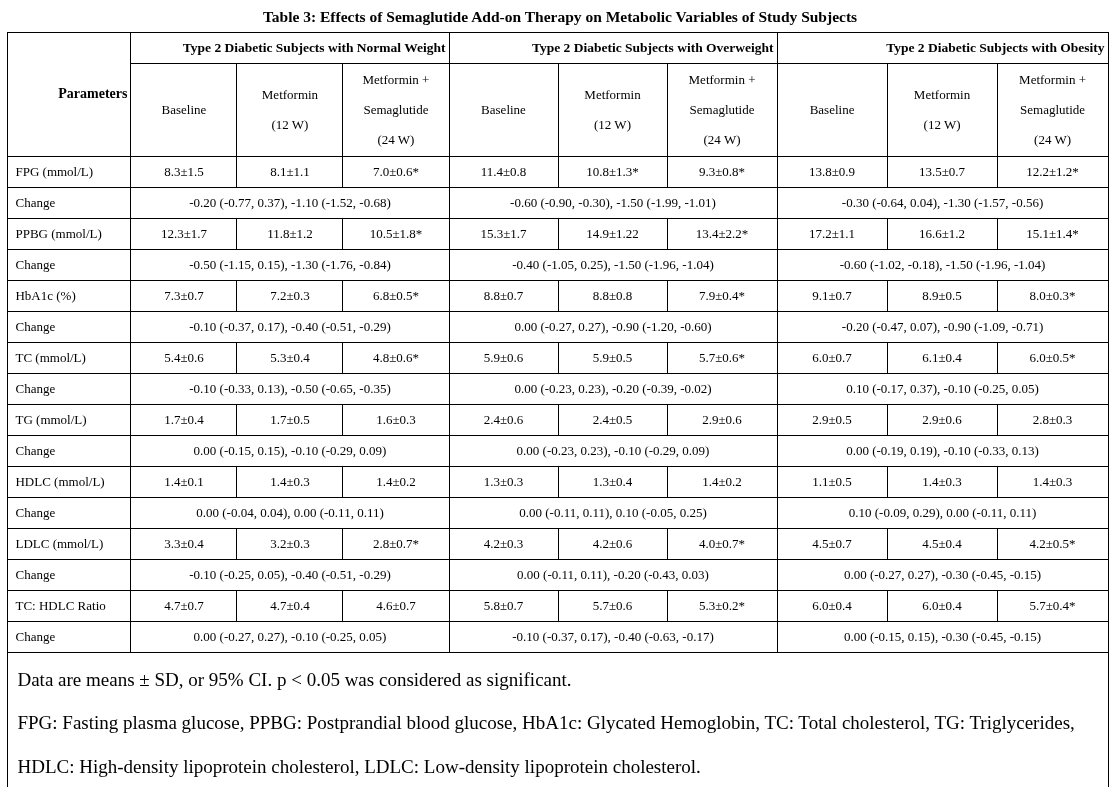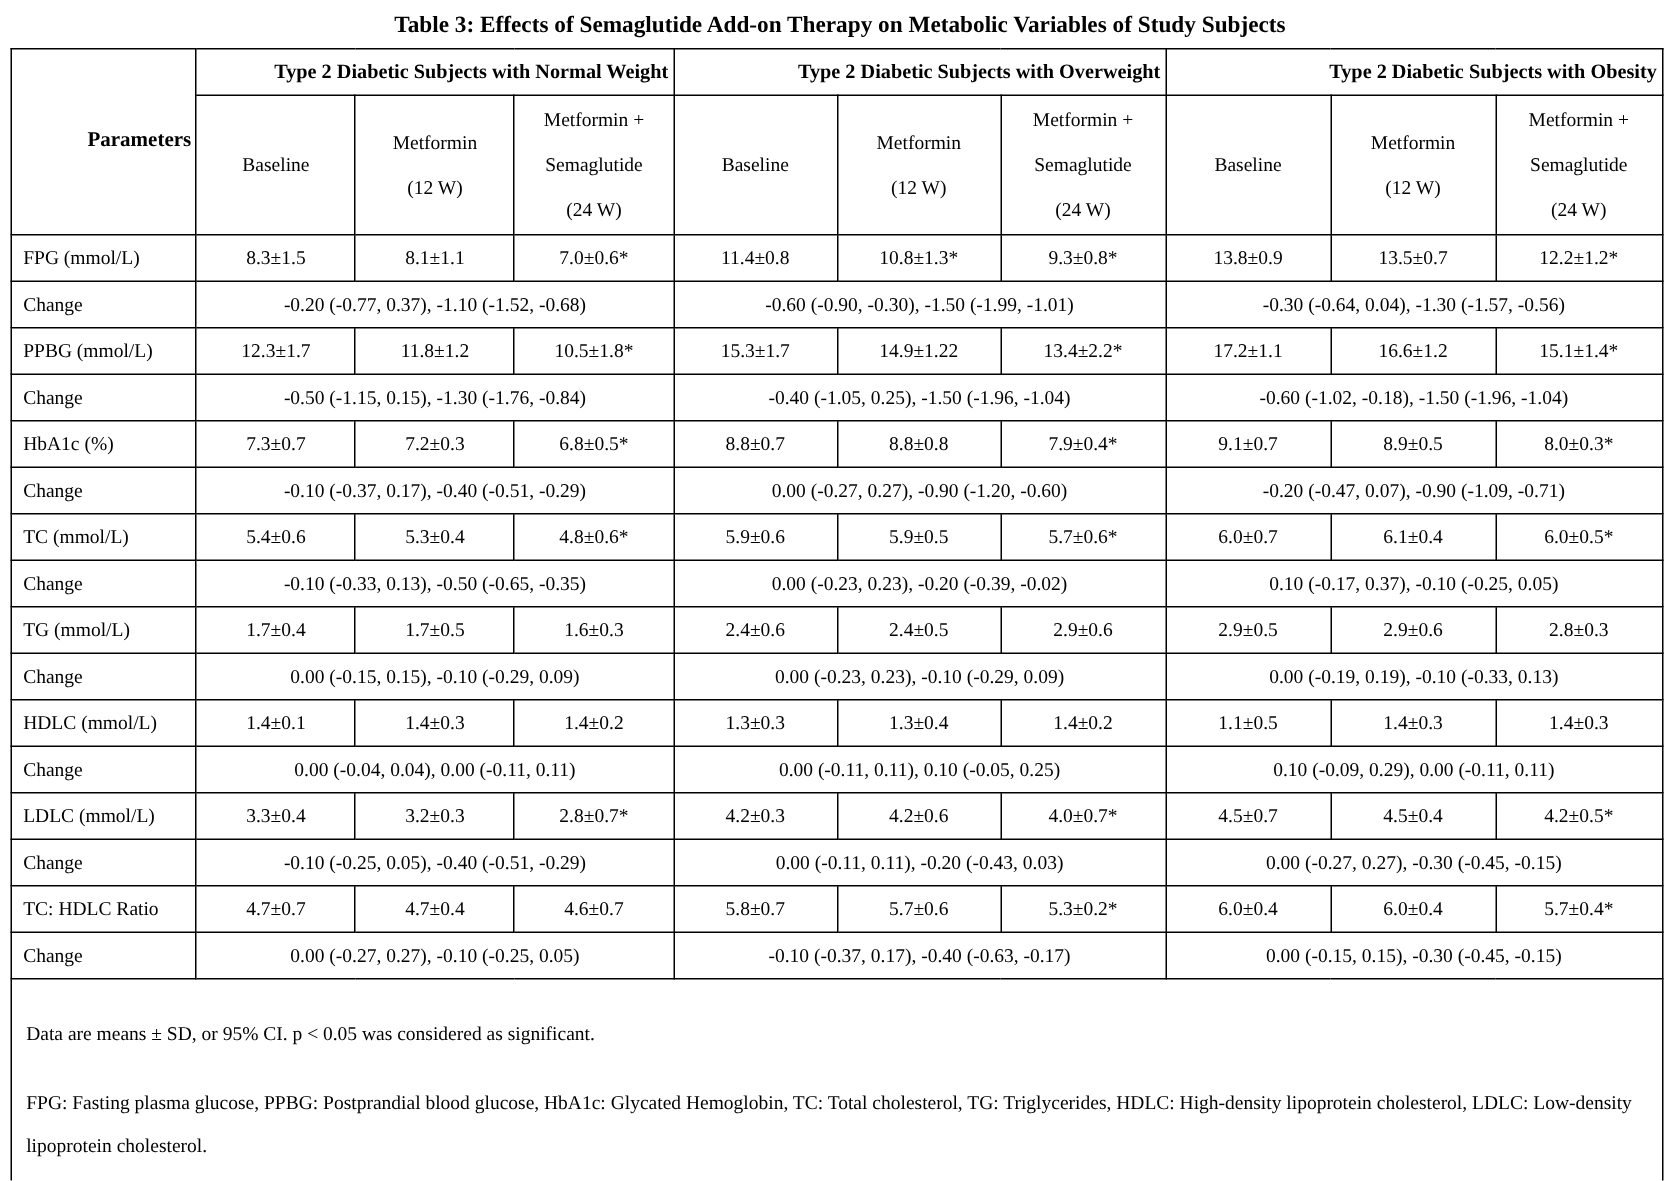--- a/index.html
+++ b/index.html
@@ -23,21 +23,21 @@
     overflow:hidden;
   }
   th.params { font-weight:bold; text-align:right; font-size:14px; }
   th.group  { font-weight:bold; text-align:right; font-size:13.5px; height:31px; }
   th.sub    { font-weight:normal; height:90px;
               white-space:pre-line; line-height:2.3; }
   td.pl  { text-align:left; padding-left:7px; height:31px; }
   td.v   { text-align:center; height:31px; }
   td.chg { text-align:center; height:31px; }
   td.foot { padding:5px 9px 8px 9px; }
-  .fn { line-height:2.3; font-size:13px; text-align:left;margin-top:16px; }
+  .fn { line-height:2.3; font-size:19px; text-align:left; }
 </style>
 </head>
 <body>
 
 <div class="title">Table 3: Effects of Semaglutide Add-on Therapy on Metabolic Variables of Study Subjects</div>
 
 <table class="t">
   <colgroup>
     <col style="width:123px">
       <col style="width:106px">

